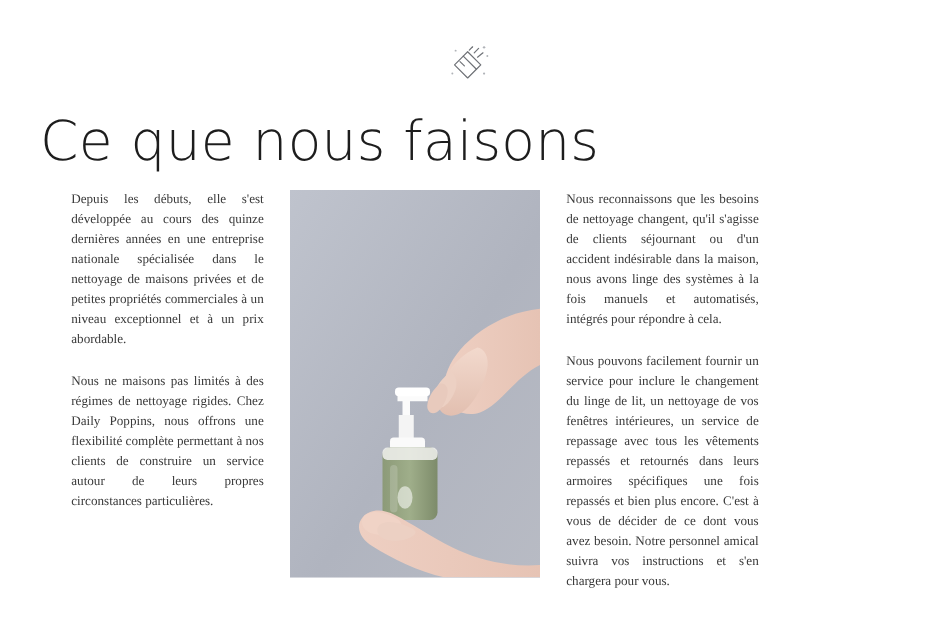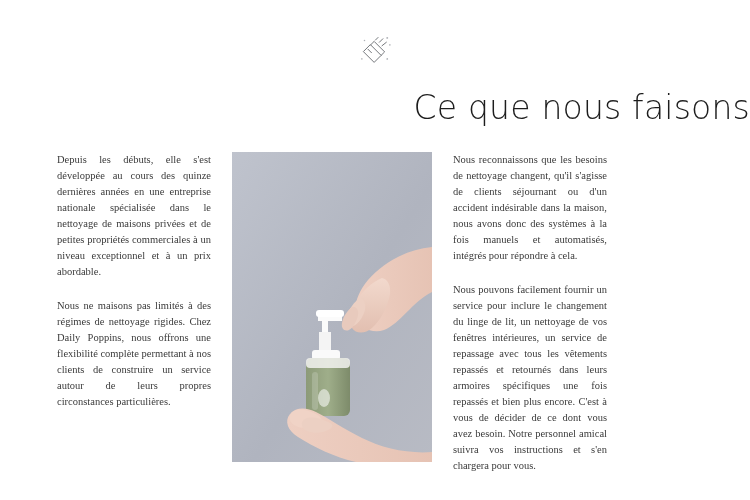--- a/index.html
+++ b/index.html
@@ -30,27 +30,28 @@
   }
   .sparkle-icon {
     width: 42px;
     height: 42px;
     display: block;
   }
 
   
   .page-title {
     margin: 18px 0 0 0;
-    text-align: right;
+    text-align: left;
     font-family: "DejaVu Sans", sans-serif;
     font-weight: 300;
-    font-size: 33px;
+    font-size: 44px;
     line-height: 1.1;
     color: #1d1d1d;
     letter-spacing: 0.2px;
+    padding-left: 32px;
   }
 
   
   .content {
     position: absolute;
     top: 152px;
     left: 0;
     width: 664px;
     display: flex;
     align-items: flex-start;
@@ -178,18 +179,18 @@
 
         <path d="M200 300 C176 302 150 296 130 286 C112 277 96 266 84 260 C74 255 64 255 58 262 C52 269 56 279 66 285 C82 295 102 305 124 310 L200 310 Z" fill="url(#skinGrad2)"></path>
         <path d="M84 262 C76 258 68 256 62 259 C56 262 56 269 62 273 C68 277 78 277 86 273 C91 270 90 265 84 262 Z" fill="#f0d3c6"></path>
         <path d="M96 270 C88 266 79 264 73 267 C68 270 69 276 75 279 C82 282 92 281 98 277 C102 274 101 272 96 270 Z" fill="#ecd0c3"></path>
 
         <ellipse cx="92" cy="246" rx="6" ry="9" fill="#ffffff" opacity="0.55"></ellipse>
       </svg>
     </div>
 
     <div class="col col-right">
-      <p>Nous reconnaissons que les besoins de nettoyage changent, qu'il s'agisse de clients séjournant ou d'un accident indésirable dans la maison, nous avons donc des systèmes à la fois manuels et automatisés, intégrés pour répondre à cela.</p>
+      <p>Nous reconnaissons que les besoins de nettoyage changent, qu'il s'agisse de clients séjournant ou d'un accident indésirable dans la maison, nous avons linge des systèmes à la fois manuels et automatisés, intégrés pour répondre à cela.</p>
       <p>Nous pouvons facilement fournir un service pour inclure le changement du linge de lit, un nettoyage de vos fenêtres intérieures, un service de repassage avec tous les vêtements repassés et retournés dans leurs armoires spécifiques une fois repassés et bien plus encore. C'est à vous de décider de ce dont vous avez besoin. Notre personnel amical suivra vos instructions et s'en chargera pour vous.</p>
     </div>
 
   </div>
 </div>
 
 </body></html>

